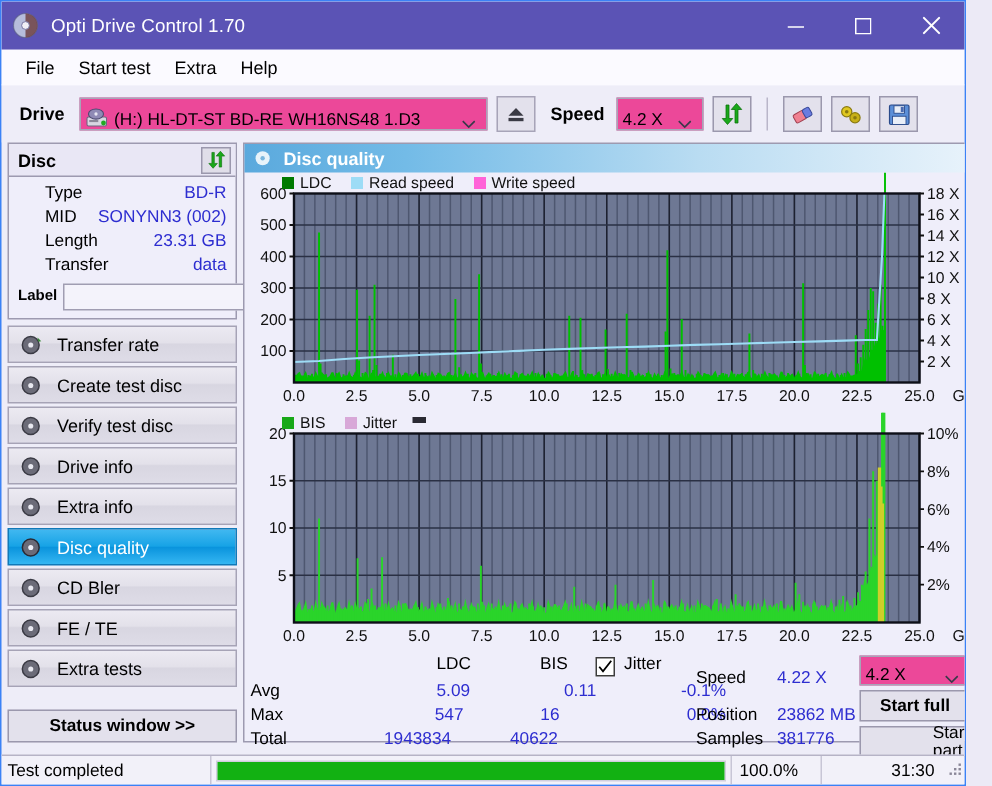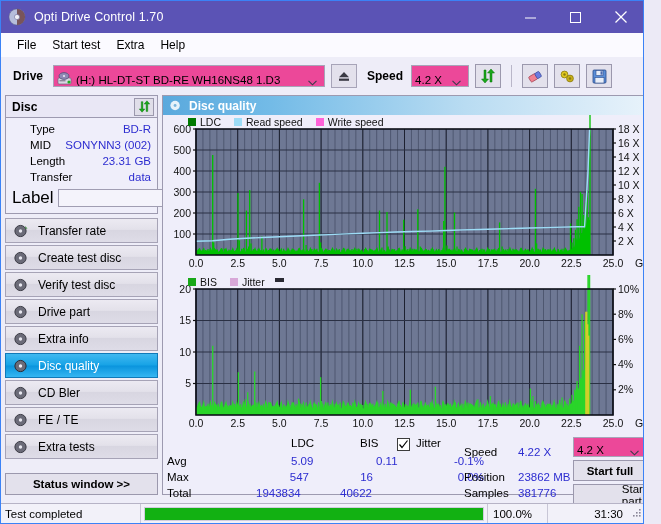--- a/index.html
+++ b/index.html
@@ -139,21 +139,21 @@
   .drow {
     display: flex; justify-content: space-between;
     font-size: 11.5px; line-height: 16px; margin-left: 18px;
   }
   .drow .k { color: #000; }
   .drow .v { color: #2d2dd0; }
   .lblrow {
     display: flex; align-items: center; gap: 4px;
     margin-top: 3px;
   }
-  .lblrow .k { font-size: 17px; }
+  .lblrow .k { font-size: 10px; font-weight: bold; }
   .txtin {
     flex: 1 1 auto;
     height: 18px;
     background: #f4f3fb;
     border: 1px solid #a09db2;
   }
   .lblrow .btn {
     width: 20px; height: 19px;
     border: 1px solid #9b98ad;
     background: #e0dee9;
@@ -447,21 +447,21 @@
           </span>
           <span>Verify test disc</span>
         </div>
         <div class="navitem">
           <span class="ico">
             <svg width="16" height="16" viewBox="0 0 16 16">
                 <circle cx="7.5" cy="8" r="5.6" fill="#6b6b78" stroke="#3a3a44" stroke-width="1"></circle>
                 <circle cx="7.5" cy="8" r="1.7" fill="#e8e8f0"></circle>
               </svg>
           </span>
-          <span>Drive part</span>
+          <span>Drive info</span>
         </div>
         <div class="navitem">
           <span class="ico">
             <svg width="16" height="16" viewBox="0 0 16 16">
                 <circle cx="7.5" cy="8" r="5.6" fill="#6b6b78" stroke="#3a3a44" stroke-width="1"></circle>
                 <circle cx="7.5" cy="8" r="1.7" fill="#e8e8f0"></circle>
               </svg>
           </span>
           <span>Extra info</span>
         </div>

